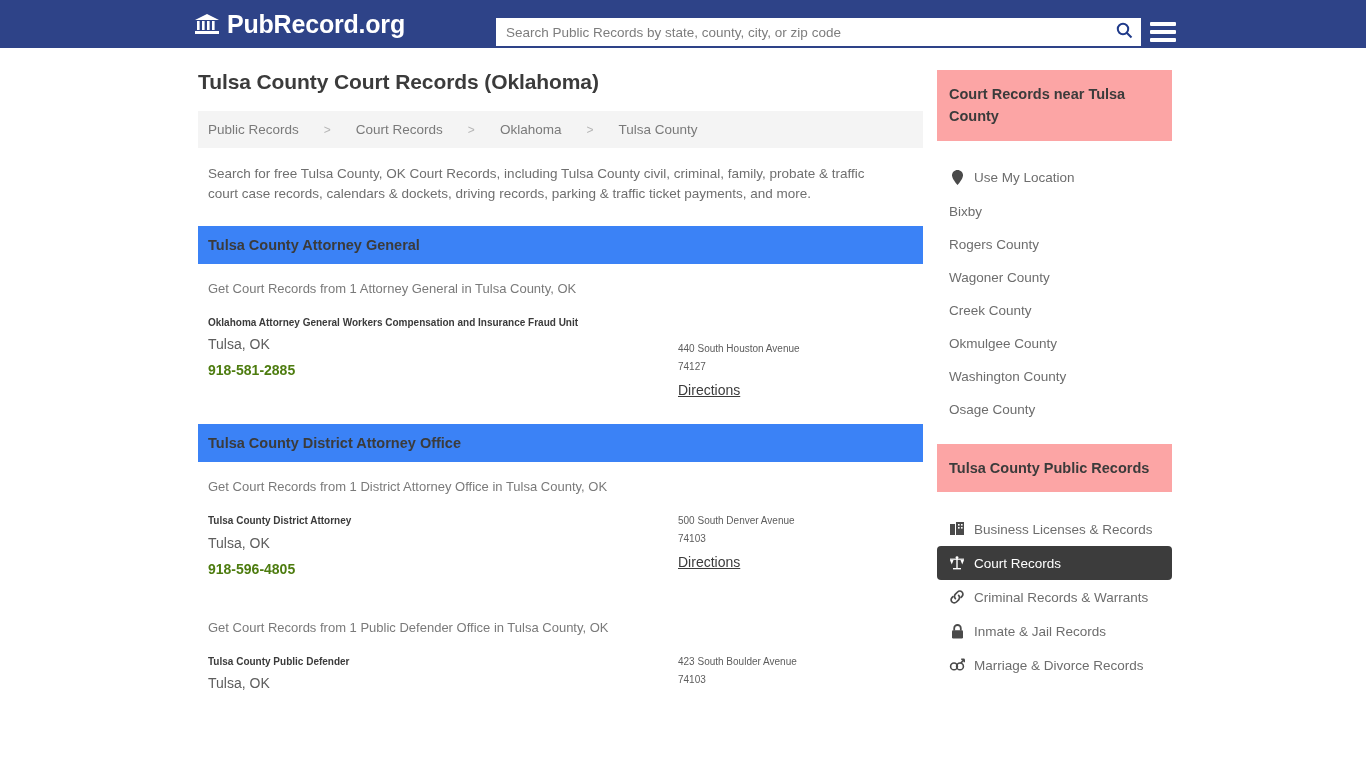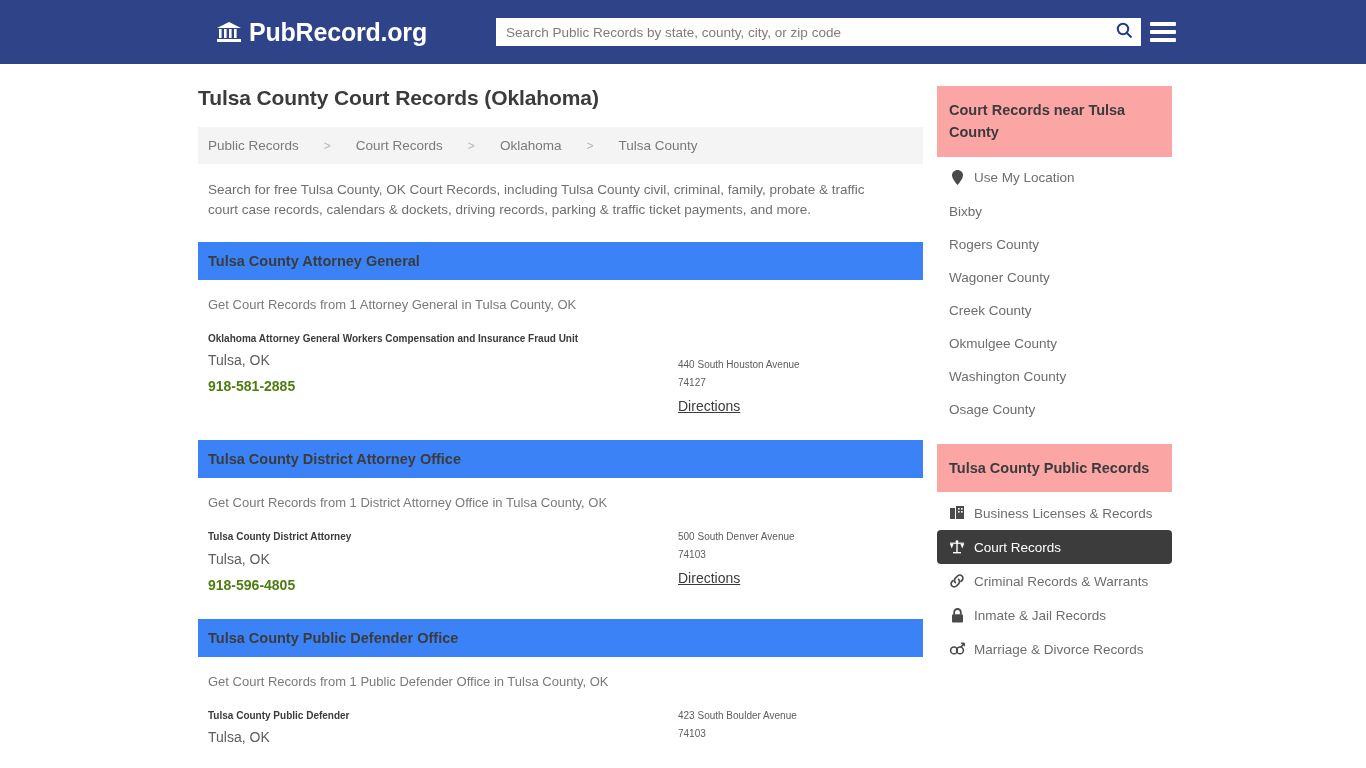--- a/index.html
+++ b/index.html
@@ -5,26 +5,25 @@
   * { box-sizing: border-box; margin: 0; padding: 0; }
   html, body {
     width: 1366px; height: 768px;
     background: #ffffff;
     font-family: "Liberation Sans", sans-serif;
     overflow: hidden;
   }
 
   
   .site-header {
-    height: 64px;
+    height: 48px;
     background: #2e4388;
     display: flex;
     align-items: center;
     position: relative;
-    padding-left: 22px;
   }
   .brand {
     display: flex;
     align-items: center;
     gap: 7px;
     margin-left: 194px;
     text-decoration: none;
   }
   .brand-icon { width: 26px; height: 26px; display: block; }
   .brand-text {
@@ -174,21 +173,21 @@
   
   .panel { margin-bottom: 18px; }
   .panel-header {
     background: #fca5a5;
     padding: 13px 12px;
     font-size: 14.5px;
     font-weight: bold;
     color: #3b3b3b;
     line-height: 1.55;
   }
-  .panel-list { padding-top: 4px; }
+  .panel-list { padding-top: 20px; }
   .panel-item {
     display: flex;
     align-items: center;
     gap: 9px;
     padding: 9px 12px;
     font-size: 13.5px;
     color: #6d6d6d;
     text-decoration: none;
     border-radius: 4px;
     cursor: pointer;
@@ -290,21 +289,20 @@
           </div>
           <div class="listing-right">
             <div class="addr">500 South Denver Avenue</div>
             <div class="addr">74103</div>
             <a href="#" class="directions-link">Directions</a>
           </div>
         </div>
       </div>
 
       <div class="section">
-        <div class="section-header">Tulsa County Public Defender Office</div>
         <div class="section-sub">Get Court Records from 1 Public Defender Office in Tulsa County, OK</div>
         <div class="listing">
           <div class="listing-left">
             <div class="listing-name">Tulsa County Public Defender</div>
             <div class="listing-line">Tulsa, OK</div>
             <div class="listing-phone"></div>
           </div>
           <div class="listing-right">
             <div class="addr">423 South Boulder Avenue</div>
             <div class="addr">74103</div>

